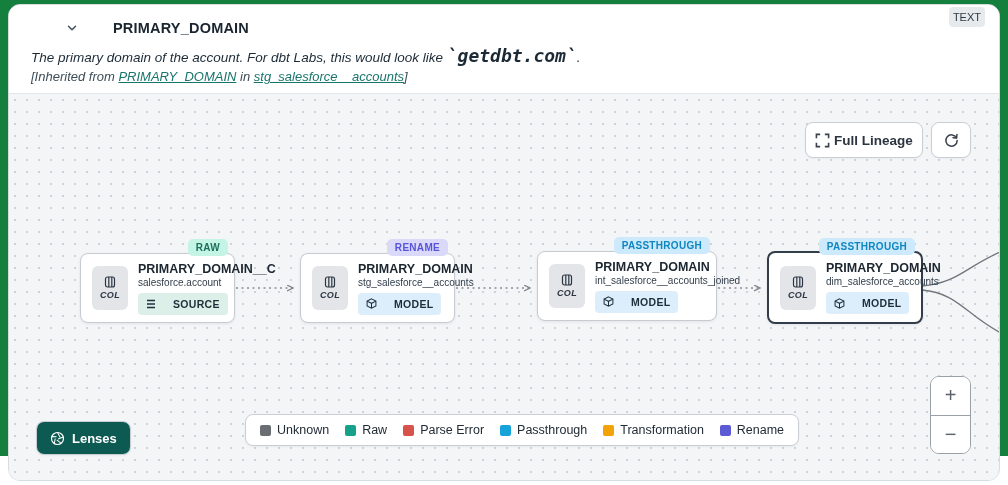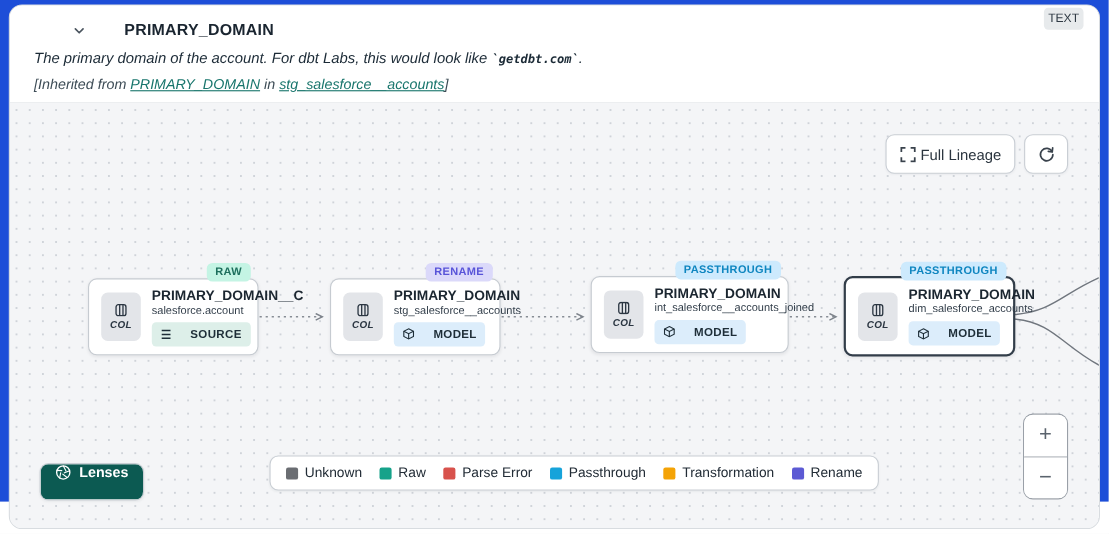--- a/index.html
+++ b/index.html
@@ -1,43 +1,43 @@
 <!DOCTYPE html>
 <html><head>
 <meta charset="utf-8">
 <style>
   * { margin:0; padding:0; box-sizing:border-box; }
   html,body { width:1008px; height:485px; background:#fff; font-family:"Liberation Sans", sans-serif; }
-  #app { position:relative; width:1008px; height:456px; background:#1d4ed8; }
+  #app { position:relative; width:1008px; height:456px; background:#15803d; }
   .card { position:absolute; left:8px; top:4px; width:992px; height:477px; background:#fff;
           border:1px solid #d8dce0; border-radius:12px; overflow:hidden; }
 
   
   .header { position:relative; height:89px; background:#fff; border-bottom:1px solid #e4e7ea; }
   .title-row { position:absolute; left:52px; top:12px; display:flex; align-items:center; }
   .chev-btn { width:22px; height:22px; display:flex; align-items:center; justify-content:center; cursor:pointer; }
   .col-title { margin-left:30px; font-size:14.5px; font-weight:bold; color:#1a2530; letter-spacing:.2px; }
   .type-badge { position:absolute; right:14px; top:2px; background:#e7eaec; color:#2f3a44;
                 font-size:11px; padding:4px 4px; border-radius:4px; }
   .desc { position:absolute; left:22px; top:40px; font-size:13.5px; font-style:italic; color:#1b2a36; }
-  .desc code { font-family:"DejaVu Sans Mono", monospace; font-weight:bold; font-size:11px; font-style:italic; }
+  .desc code { font-family:"DejaVu Sans Mono", monospace; font-weight:bold; font-size:18px; font-style:italic; }
   .inherited { position:absolute; left:22px; top:64px; font-size:13px; font-style:italic; color:#3d4c56;text-align:center; }
   .inherited a { color:#18756c; text-decoration:underline; cursor:pointer; }
 
   
   .canvas { position:absolute; left:0; top:89px; width:990px; height:387px;
             background:#f4f5f7;
             background-image:radial-gradient(circle, #cfd3d9 1px, transparent 1.3px);
             background-size:12px 12px; }
   .edges { position:absolute; left:0; top:0; width:990px; height:387px; }
 
   .btn { background:#fff; border:1px solid #c9ced4; border-radius:8px; display:flex;
          align-items:center; justify-content:center; cursor:pointer; color:#2b353f;
          box-shadow:0 1px 2px rgba(20,30,40,.04); }
-  .full-lineage { position:absolute; left:796px; top:28px; width:118px; height:36px; gap:4px; font-size:13.5px; font-weight:400; }
+  .full-lineage { position:absolute; left:796px; top:28px; width:118px; height:36px; gap:4px; font-size:13.5px; font-weight:700; }
   .refresh { position:absolute; left:922px; top:28px; width:40px; height:36px; }
 
   
   .node { position:absolute; width:155px; height:70px; background:#fff; border:1px solid #c6cbd1;
           border-radius:8px; box-shadow:0 1px 3px rgba(20,30,40,.08); cursor:pointer; }
   .node.selected { border:2px solid #323d49; }
   .node-badge { position:absolute; top:-15px; right:6px; font-size:10px; font-weight:bold;
                 letter-spacing:.3px; padding:3px 8px; border-radius:5px; z-index:2; }
   .node-inner { display:flex; align-items:center; gap:10px; padding:9px 10px 9px 11px; height:100%; }
   .col-chip { flex:0 0 36px; height:44px; background:#e3e5e9; border-radius:6px; display:flex;
@@ -49,21 +49,21 @@
   .kind-badge { display:inline-flex; align-items:center; gap:17px; margin-top:5px;
                 padding:5px 8px; border-radius:4px; font-size:10.5px; font-weight:600;
                 letter-spacing:.3px; color:#1e2e38; }
   .kind-source { background:#ddefe9; }
   .kind-model { background:#dcedfb; }
 
   
   .lens-bar { position:absolute; left:27px; top:327px; height:34px; display:flex; align-items:stretch;
               border:1px solid #c9ced4; border-radius:8px; overflow:hidden; background:#fff;
               box-shadow:0 1px 2px rgba(20,30,40,.05); }
-  .lens-left { display:flex; align-items:flex-start; gap:7px; background:#0c5a52; color:#fff;
+  .lens-left { display:flex; align-items:center; gap:7px; background:#0c5a52; color:#fff;
                font-size:13px; font-weight:600; padding:0 13px; cursor:pointer; }
   .lens-right { display:flex; align-items:center; gap:8px; padding:0 12px; font-size:13.5px;
                 color:#2b3642; cursor:pointer; }
 
   .legend { position:absolute; left:236px; top:320px; height:32px; display:flex; align-items:center;
             gap:16px; background:#fff; border:1px solid #c9ced4; border-radius:8px; padding:0 14px;
             box-shadow:0 1px 2px rgba(20,30,40,.05); }
   .legend-item { display:flex; align-items:center; gap:6px; font-size:12.5px; color:#222c36; white-space:nowrap; }
   .swatch { width:11px; height:11px; border-radius:2px; }
 

